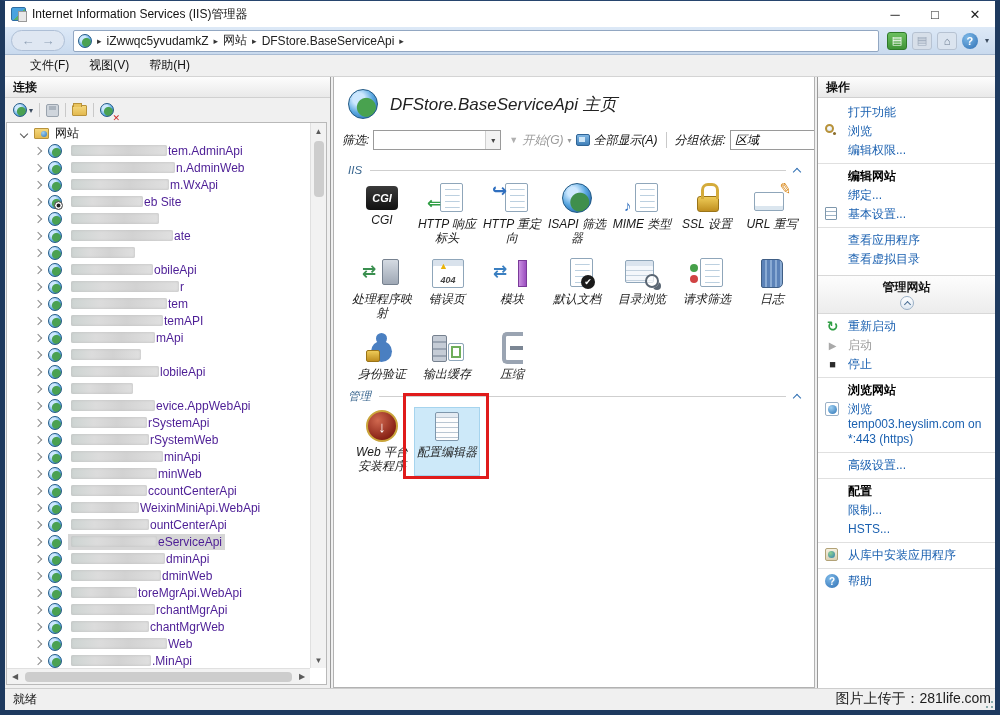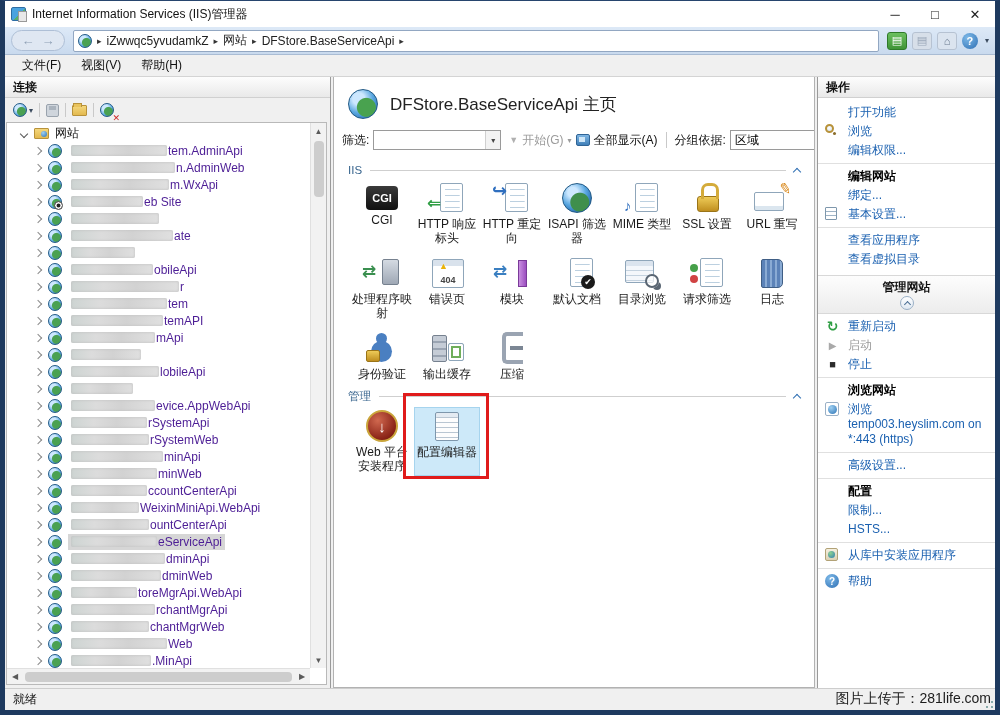--- a/index.html
+++ b/index.html
@@ -28,21 +28,21 @@
   .crumb-sep{font-size:9px;color:#333;margin:0 5px;}
   .crumb{font-size:12px;color:#222;white-space:nowrap;}
   .ab-icons{display:flex;align-items:center;margin-left:8px;gap:5px;}
   .abi{width:20px;height:18px;border-radius:3px;display:flex;align-items:center;justify-content:center;font-size:11px;}
   .abi.green{background:linear-gradient(#6cc05f,#3f9437);border:1px solid #2f7a2a;color:#fff;}
   .abi.gray{background:#d7dfe9;border:1px solid #b6c2d2;color:#9aa7b8;}
   .abi.home{background:#dbe4ef;border:1px solid #b6c2d2;color:#6c7c90;}
   .help-ic{width:16px;height:16px;border-radius:50%;background:radial-gradient(circle at 35% 30%,#7db9e8,#2f6fb3);color:#fff;font-size:11px;font-weight:bold;display:flex;align-items:center;justify-content:center;}
   .mini-caret{font-size:8px;color:#3a4a5e;margin-left:2px;}
   
-  .menubar{height:22px;background:#f0f0f0;border-bottom:1px solid #d4d4d4;display:flex;align-items:center;padding-left:8px;gap:2px;flex:0 0 auto;}
+  .menubar{height:22px;background:#f0f0f0;border-bottom:1px solid #d4d4d4;display:flex;align-items:center;padding-left:16px;gap:2px;flex:0 0 auto;}
   .menu-item{font-size:12px;color:#111;padding:2px 9px;}
   
   .main{flex:1;display:flex;min-height:0;}
   
   .left{width:326px;flex:0 0 auto;background:#f0f0f0;border-right:1px solid #9a9a9a;display:flex;flex-direction:column;min-height:0;}
   .pane-head{height:21px;background:linear-gradient(#fdfdfd,#e9e9e9);border-bottom:1px solid #d0d0d0;font-size:12px;font-weight:bold;color:#111;display:flex;align-items:center;padding:0 8px;flex:0 0 auto;}
   .ltoolbar{height:24px;display:flex;align-items:center;gap:4px;padding:0 6px;flex:0 0 auto;}
   .tb{height:18px;display:inline-flex;align-items:center;justify-content:center;padding:0 2px;}
   .tbsep{width:1px;height:14px;background:#c9c9c9;}
   .floppy{width:13px;height:13px;background:#cfd5dc;border:1px solid #9aa3ad;border-radius:2px;position:relative;}
@@ -66,21 +66,21 @@
   .blur{display:inline-block;height:11px;border-radius:2px;background:linear-gradient(90deg,#cdd4d2,#dcdcdc 30%,#d2d2d2 60%,#e0e0e0);box-shadow:inset 0 0 3px #bdbdbd;margin-right:1px;}
   .suffix{font-size:12px;color:#4c1d95;}
   .vscroll{position:absolute;top:0;bottom:16px;right:0;width:16px;background:#f2f2f2;border-left:1px solid #e0e0e0;display:flex;flex-direction:column;align-items:center;}
   .hscroll{position:absolute;left:0;right:16px;bottom:0;height:16px;background:#f2f2f2;border-top:1px solid #e0e0e0;display:flex;align-items:center;}
   .sarrow{font-size:8px;color:#5a5a5a;width:16px;height:16px;display:flex;align-items:center;justify-content:center;flex:0 0 auto;}
   .vthumb{width:10px;height:56px;background:#cdcdcd;border-radius:4px;margin-top:2px;}
   .hthumb{flex:1;height:10px;background:#cdcdcd;border-radius:4px;margin:0 2px;}
   .vspace{flex:1;}
   
   .center{flex:1;display:flex;flex-direction:column;min-width:0;background:#f0f0f0;}
-  .card{flex:1;margin:0 2px;background:#fff;border:1px solid #b2b2b2;border-top:none;display:flex;flex-direction:column;min-height:0;overflow:hidden;}
+  .card{flex:1;margin:0 2px;background:#fff;border:1px solid #b2b2b2;border-top:none;display:flex;flex-direction:column;min-height:0;overflow:hidden;font-style:italic;}
   .chead{display:flex;align-items:center;padding:12px 14px 8px 14px;flex:0 0 auto;}
   .globe-lg{width:30px;height:30px;border-radius:50%;flex:0 0 auto;
     background:radial-gradient(circle at 62% 62%,#49a24f 0 9px,rgba(0,0,0,0) 10px),
                radial-gradient(circle at 35% 32%,#cde8ff 0 6px,#5aa7e0 14px,#2b72b4 22px,#1c4f85 100%);
     border:1px solid #225a86;margin-right:12px;}
   .ctitle{font-size:17px;color:#222;}
   .filterbar{display:flex;align-items:center;padding:3px 8px 6px 8px;gap:4px;font-size:12px;flex:0 0 auto;}
   .flabel{color:#111;flex:0 0 auto;}
   .combo{height:20px;background:#fff;border:1px solid #9a9a9a;display:inline-flex;align-items:center;justify-content:flex-end;width:128px;flex:0 0 auto;}
   .combo.grp{width:112px;justify-content:space-between;padding-left:4px;}

